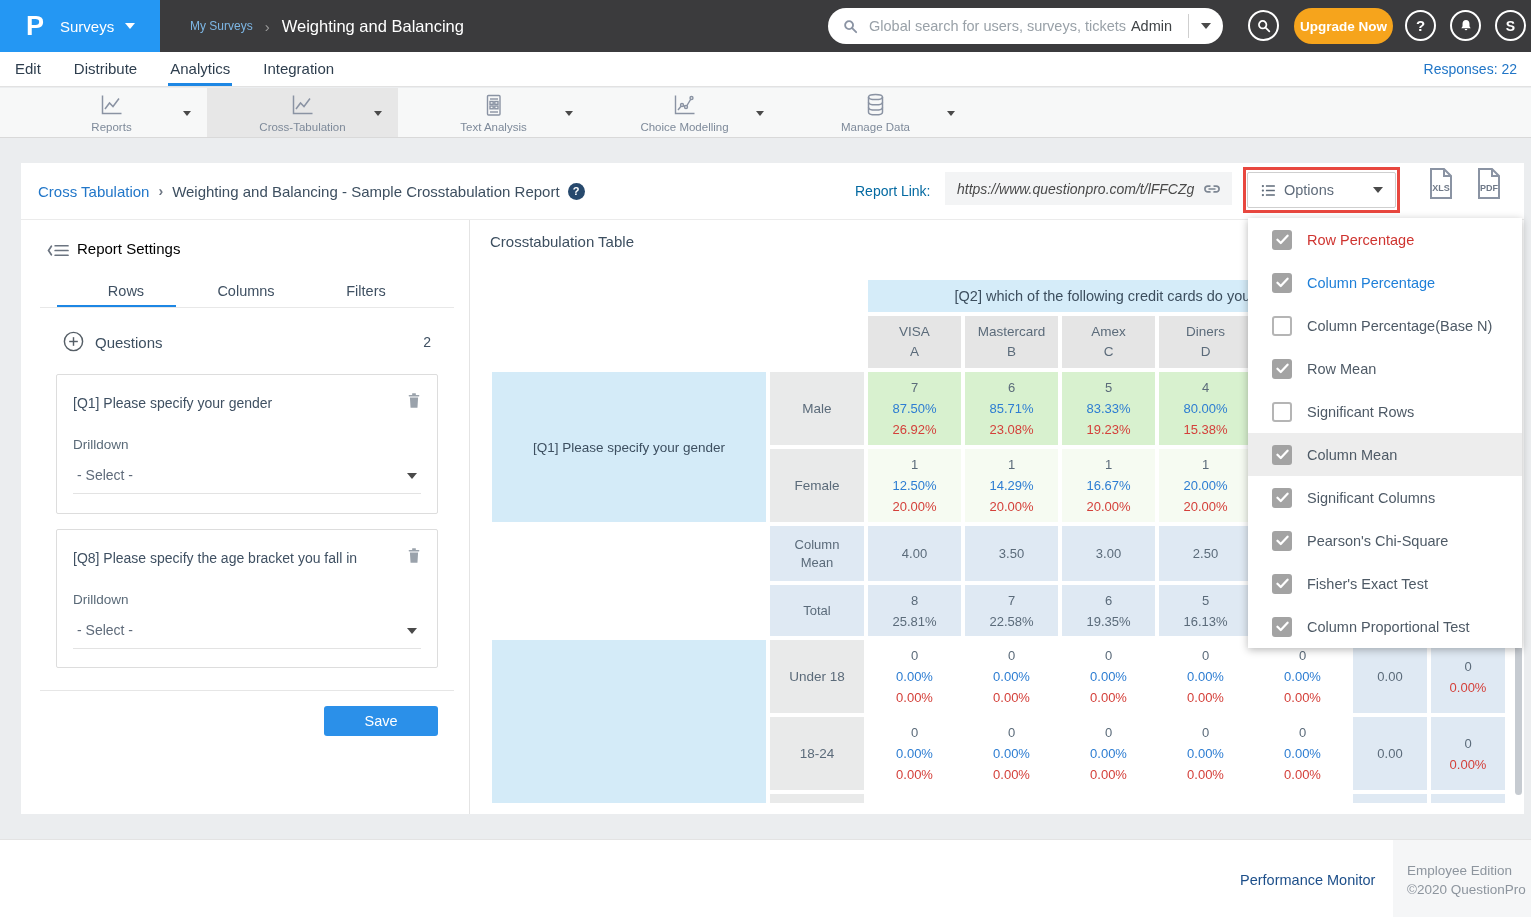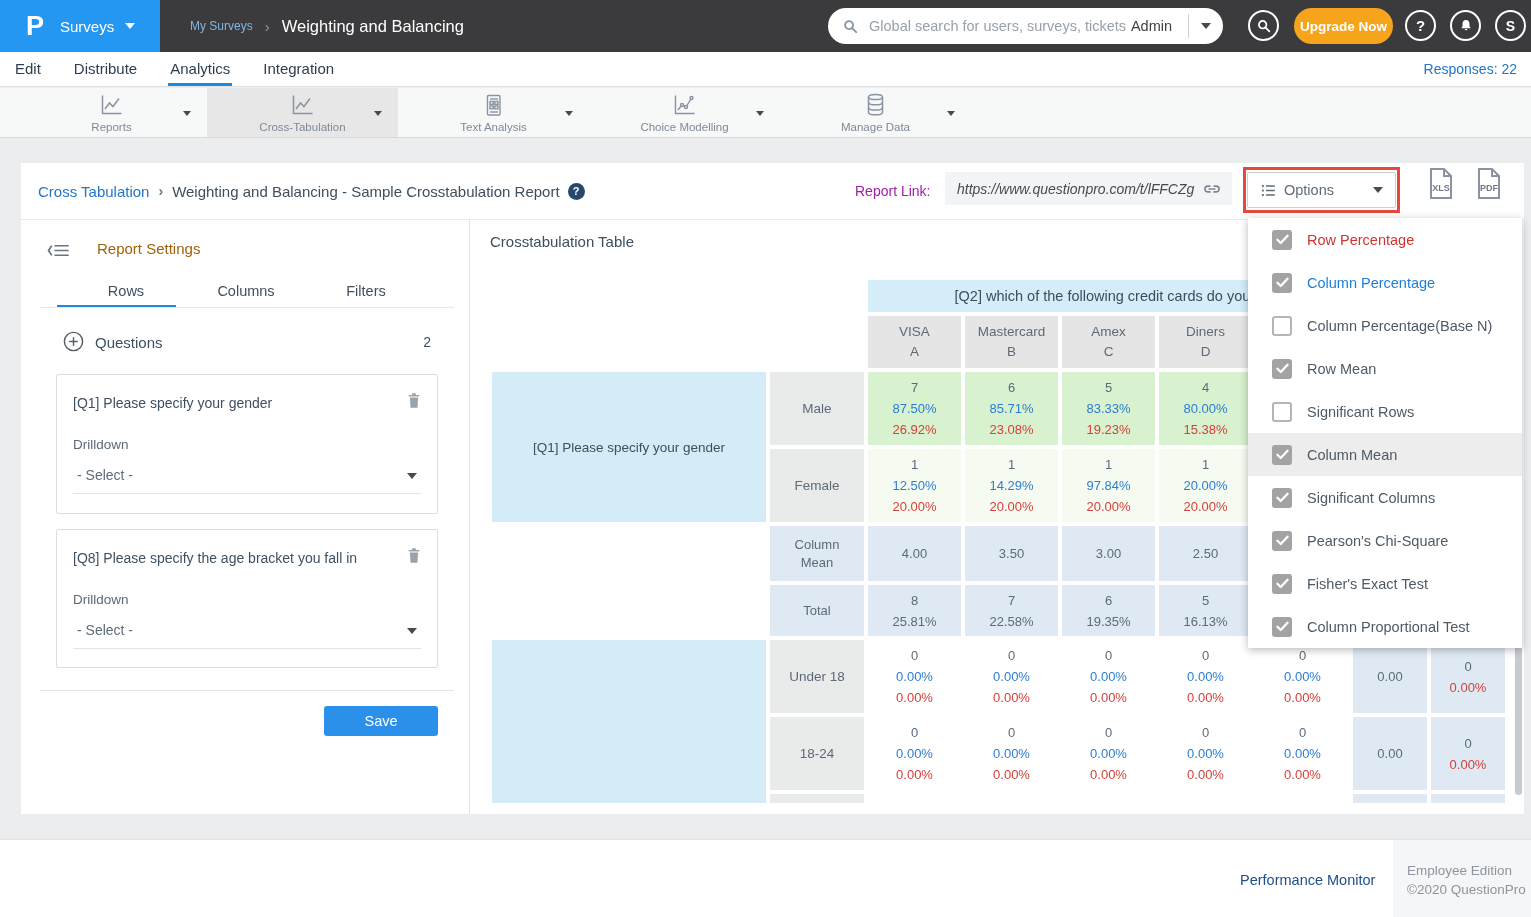--- a/index.html
+++ b/index.html
@@ -36,32 +36,32 @@
 .tool.active{background:#e7e7e7;}
 .tlabel{font-size:11.5px;margin-top:3px;color:#7e8a9a;}
 .tool .ctr{position:absolute;right:16px;top:23px;border-top-color:#4a4a4a;border-left-width:4.5px;border-right-width:4.5px;border-top-width:5.5px;}
 
 .card{position:absolute;left:21px;top:163px;width:1503px;height:651px;background:#fff;}
 .card-header{position:absolute;top:0;left:0;right:0;height:57px;border-bottom:1px solid #ebebeb;display:flex;align-items:center;}
 .crumb-link{color:#2277c9;font-size:15px;margin-left:17px;}
 .crumb2-sep{color:#6d7683;font-size:14px;margin:0 9px;font-weight:700;}
 .report-title{color:#3d4f60;font-size:15px;}
 .help-circ{width:17px;height:17px;border-radius:50%;background:#27496d;color:#fff;font-size:11px;font-weight:700;display:flex;align-items:center;justify-content:center;margin-left:8px;}
-.rl-label{position:absolute;left:834px;top:0;line-height:57px;color:#a21caf;font-size:14px;}
+.rl-label{position:absolute;left:834px;top:0;line-height:57px;color:#0369a1;font-size:14px;}
 .urlbox{position:absolute;left:924px;top:9px;width:287px;height:33px;background:#f3f4f5;display:flex;align-items:center;font-style:italic;}
 .urlbox .url{font-size:14px;color:#4a4a4a;margin-left:12px;flex:1;}
 .options-red{position:absolute;left:1222px;top:4px;width:157px;height:46px;border:3px solid #e8473f;}
 .options-btn{position:absolute;left:1226px;top:9px;width:149px;height:36px;background:#fff;border:1px solid #cfcfcf;border-radius:2px;display:flex;align-items:center;}
 .options-btn .olabel{color:#5f6b7a;font-size:14.5px;margin-left:8px;flex:1;}
 .options-btn .ctr{border-top-color:#4a4a4a;margin-right:12px;}
 .fdoc{position:absolute;top:4px;text-align:right;}
 
 .left-panel{position:absolute;left:0;top:57px;width:449px;bottom:0;border-right:1px solid #e4e4e4;}
 .rs-icon{position:absolute;left:25px;top:21px;}
-.rs-title{position:absolute;left:56px;top:20px;font-size:15px;color:#a16207;margin-left:20px;}
+.rs-title{position:absolute;left:56px;top:20px;font-size:15px;color:#000000;}
 .ptabs{position:absolute;left:45px;top:63px;display:flex;}
 .ptab{width:120px;text-align:center;font-size:14.5px;color:#3f5062;}
 .ptab-underline{position:absolute;left:36px;top:85px;width:119px;height:3px;background:#1d87e4;}
 .ptab-border{position:absolute;left:19px;right:15px;top:87px;height:1px;background:#e8e8e8;}
 .q-plus{position:absolute;left:41px;top:110px;}
 .q-label{position:absolute;left:74px;top:114px;font-size:15px;color:#3d4f60;}
 .q-count{position:absolute;right:38px;top:114px;font-size:14px;color:#3f5062;}
 .qcard{position:absolute;left:35px;width:382px;border:1px solid #ddd;border-radius:2px;}
 .qcard .qtitle{position:absolute;left:16px;top:20px;font-size:14px;color:#3f5062;}
 .qcard .trash{position:absolute;right:14px;top:16px;}
@@ -377,21 +377,21 @@
                 <div class="pb">12.50%</div>
                 <div class="pr">20.00%</div>
               </td>
               <td class="palecell">
                 <div>1</div>
                 <div class="pb">14.29%</div>
                 <div class="pr">20.00%</div>
               </td>
               <td class="palecell">
                 <div>1</div>
-                <div class="pb">97.84%</div>
+                <div class="pb">16.67%</div>
                 <div class="pr">20.00%</div>
               </td>
               <td class="palecell">
                 <div>1</div>
                 <div class="pb">20.00%</div>
                 <div class="pr">20.00%</div>
               </td>
               <td class="palecell">
                 <div></div>
                 <div class="pb"></div>

